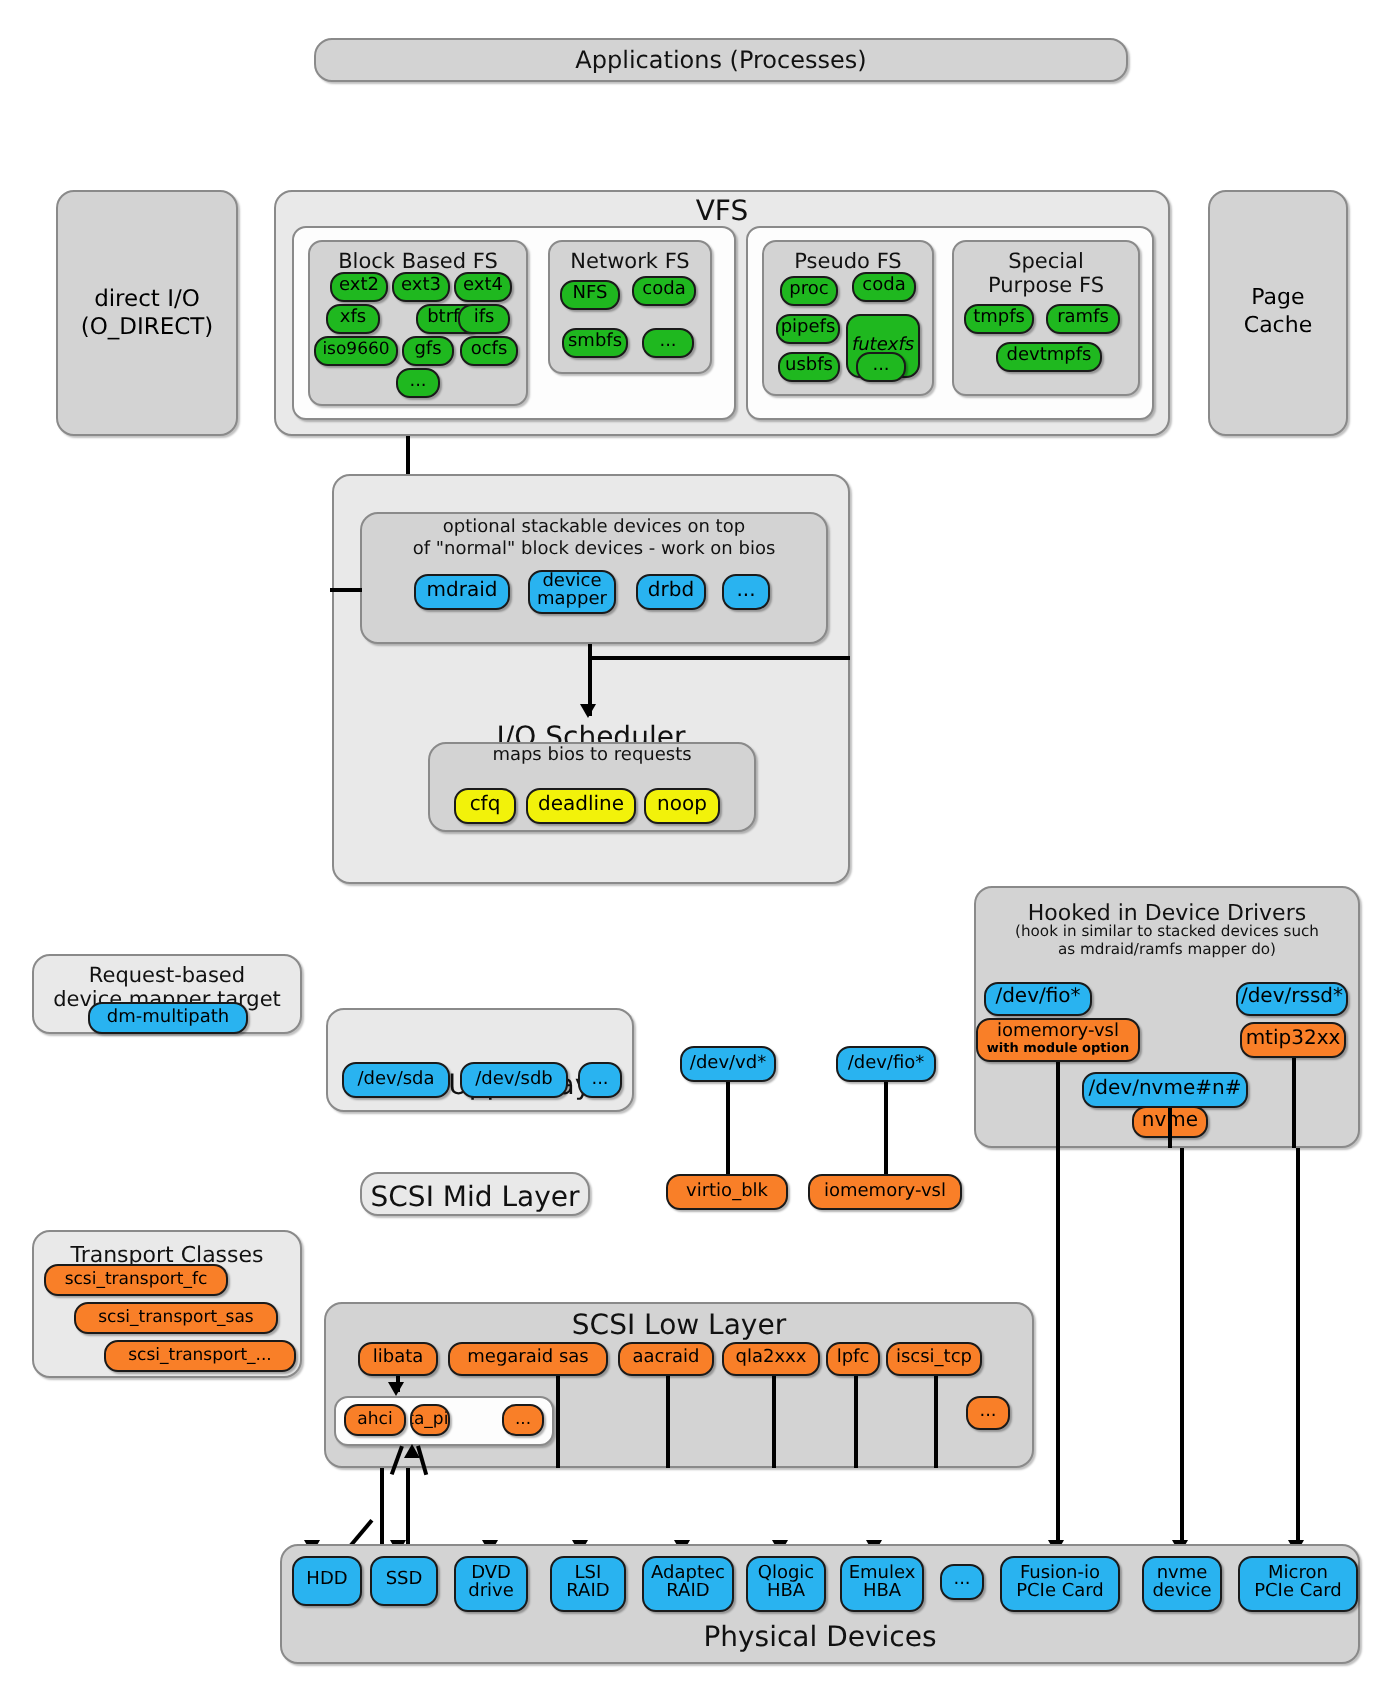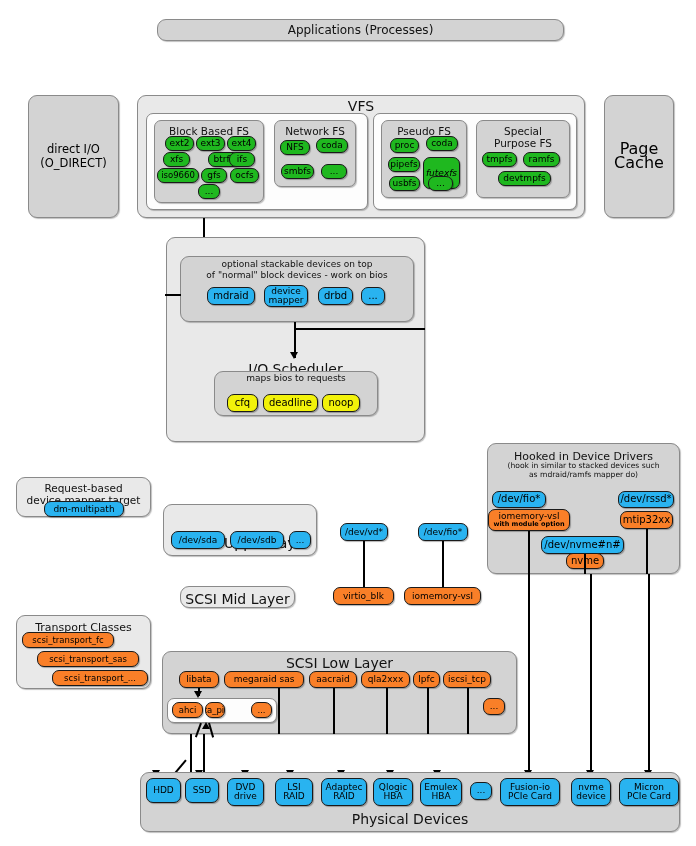--- a/index.html
+++ b/index.html
@@ -92,21 +92,21 @@
   </div>
 
   <div class="panel" style="left:28px;top:95px;width:91px;height:123px;">
     <div style="position:absolute;left:0;top:46px;width:100%;text-align:center;font-size:11.5px;line-height:14px;">
       <span>direct I/O</span><br>
       <span>(O_DIRECT)</span>
     </div>
   </div>
 
   <div class="panel" style="left:604px;top:95px;width:70px;height:123px;">
-    <div style="position:absolute;left:0;top:46px;width:100%;text-align:center;font-size:16px;line-height:14px;">
+    <div style="position:absolute;left:0;top:46px;width:100%;text-align:center;font-size:11px;line-height:14px;">
       <span>Page</span><br>
       <span>Cache</span>
     </div>
   </div>
 
   <div class="panel lite" style="left:137px;top:95px;width:448px;height:123px;">
     <div class="ptitle big" style="padding-top:4px;">VFS</div>
   </div>
 
   <div class="panel white" style="left:146px;top:113px;width:222px;height:97px;border-radius:7px;"></div>

